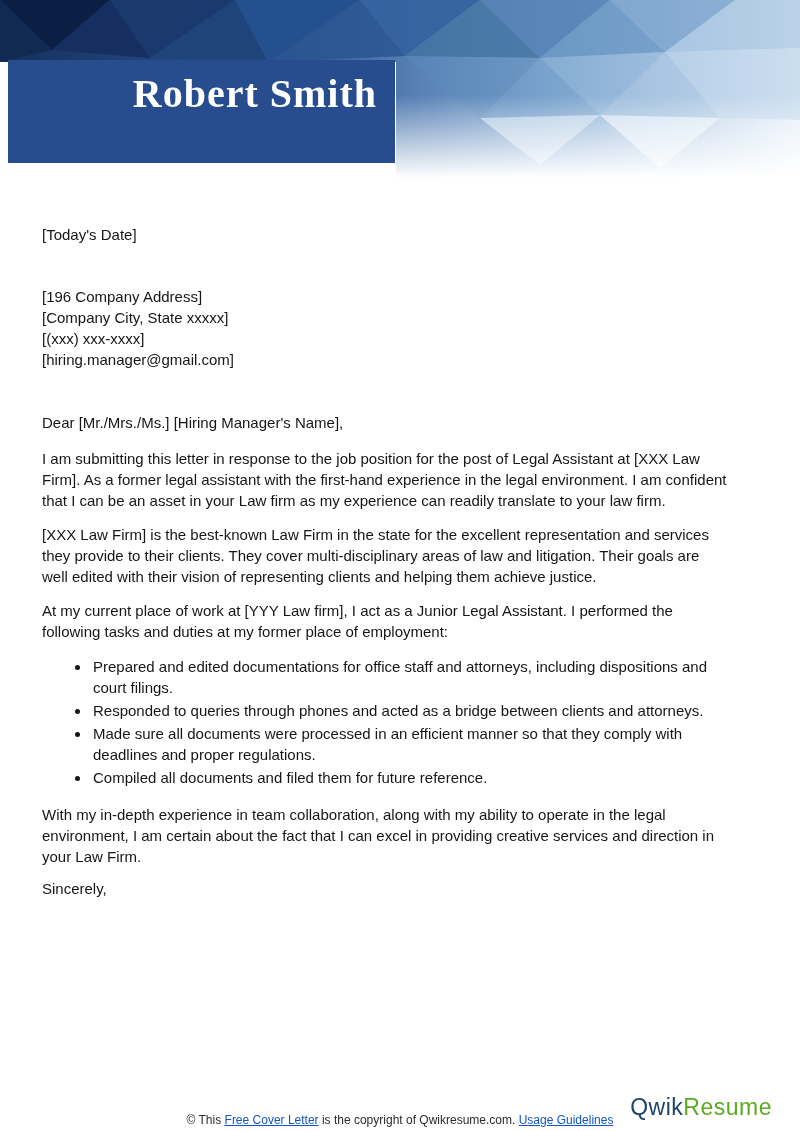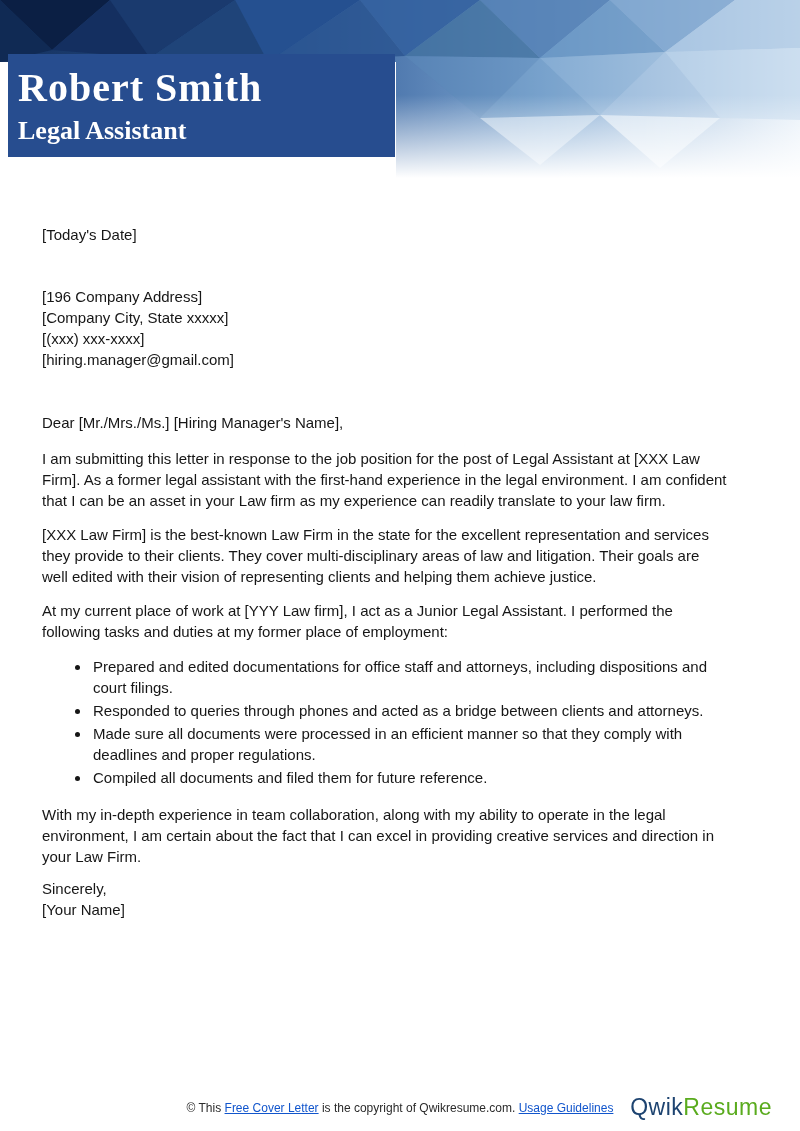--- a/index.html
+++ b/index.html
@@ -11,26 +11,26 @@
     overflow: hidden;
     font-family: "Liberation Sans", sans-serif;
     color: var(--text, #161616);
   }
 
   
   .banner { position: absolute; top: 0; left: 0; width: 800px; height: 178px; }
   .banner-svg { display: block; width: 800px; height: 178px; }
   .name-box {
     position: absolute;
-    left: 8px; top: 54px;
+    left: 8px; top: 60px;
     width: 387px; height: 103px;
     background: var(--name-box, #274d8f);
     box-sizing: border-box;
     padding: 10px 18px 0 10px;
-    text-align: left;
+    text-align: right;
     color: #ffffff;
     font-family: "Liberation Serif", serif;
   }
   .person-name { font-size: 40px; font-weight: bold; line-height: 48px; letter-spacing: 1px; }
   .person-title { font-size: 26px; font-weight: bold; line-height: 34px; margin-top: 2px; }
 
   
   .letter {
     position: absolute;
     top: 178px; left: 0;
@@ -54,21 +54,21 @@
   .sign-block div { line-height: 21px; }
 
   
   .footer {
     position: absolute;
     left: 0; bottom: 0;
     width: 800px; height: 44px;
   }
   .copyright {
     position: absolute;
-    left: 0; right: 0; bottom: 16px;
+    left: 0; right: 0; bottom: 4px;
     text-align: center;
     font-size: 12px;
     color: #2b2b2b;
   }
   .copyright a {
     color: var(--link, #1155cc);
     text-decoration: underline;
     cursor: pointer;
   }
   .logo {
@@ -120,21 +120,20 @@
       <polygon points="665,52 800,48 800,120 720,118" fill="#b9d2ea" opacity="0.6"></polygon>
       <polygon points="600,115 665,52 720,118" fill="#a3c2e0" opacity="0.5"></polygon>
       <polygon points="480,118 540,58 600,115" fill="#6f9ac6" opacity="0.4"></polygon>
       <polygon points="480,118 600,115 540,165" fill="#dbe8f4" opacity="0.6"></polygon>
       <polygon points="600,115 720,118 660,168" fill="#e8f1f8" opacity="0.7"></polygon>
       <polygon points="0,62 396,62 396,178 0,178" fill="#ffffff"></polygon>
       <rect y="95" width="800" height="83" fill="url(#gFade)"></rect>
     </svg>
     <div class="name-box">
       <div class="person-name">Robert Smith</div>
-      <div class="person-title">Legal Assistant</div>
     </div>
   </header>
 
   <main class="letter">
     <p class="date-line">[Today's Date]</p>
 
     <div class="address">
       <div>[196 Company Address]</div>
       <div>[Company City, State xxxxx]</div>
       <div>[(xxx) xxx-xxxx]</div>
@@ -151,21 +150,20 @@
       <li>Prepared and edited documentations for office staff and attorneys, including dispositions and court filings.</li>
       <li>Responded to queries through phones and acted as a bridge between clients and attorneys.</li>
       <li>Made sure all documents were processed in an efficient manner so that they comply with deadlines and proper regulations.</li>
       <li>Compiled all documents and filed them for future reference.</li>
     </ul>
 
     <p class="tight">With my in-depth experience in team collaboration, along with my ability to operate in the legal environment, I am certain about the fact that I can excel in providing creative services and direction in your Law Firm.</p>
 
     <div class="sign-block">
       <div>Sincerely,</div>
-      <div>[Your Name]</div>
     </div>
   </main>
 
   <footer class="footer">
     <div class="copyright">
       <span>© This </span><a>Free Cover Letter</a><span> is the copyright of Qwikresume.com. </span><a>Usage Guidelines</a>
     </div>
     <div class="logo">
       <span class="logo-qwik">Qwik</span><span class="logo-resume">Resume</span>
     </div>

